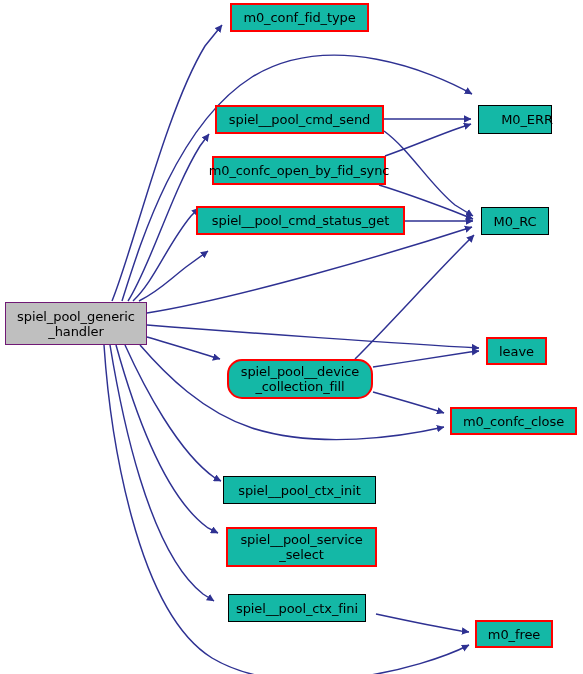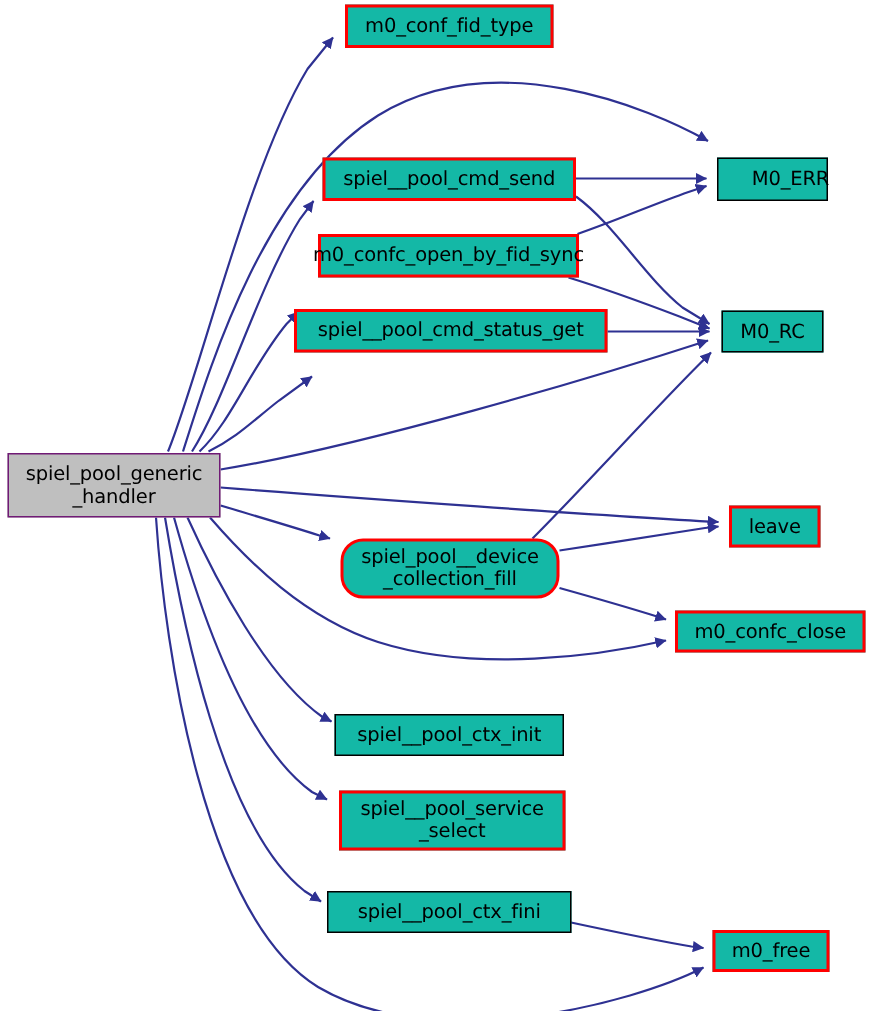--- a/index.html
+++ b/index.html
@@ -123,17 +123,17 @@
   <div class="node red" style="left:227px; top:359px; width:146px; height:40px;border-radius:15px;">spiel_pool__device
 _collection_fill</div>
 
   <div class="node red" style="left:450px; top:407px; width:127px; height:28px;">m0_confc_close</div>
 
   <div class="node black" style="left:223px; top:476px; width:153px; height:28px;">spiel__pool_ctx_init</div>
 
   <div class="node red" style="left:226px; top:527px; width:151px; height:40px;">spiel__pool_service
 _select</div>
 
-  <div class="node black" style="left:218px; top:594px; width:163px; height:28px;">spiel__pool_ctx_fini</div>
+  <div class="node black" style="left:228px; top:594px; width:138px; height:28px;">spiel__pool_ctx_fini</div>
 
   <div class="node red" style="left:475px; top:620px; width:78px;  height:28px;">m0_free</div>
 
 </div>
 
 </body></html>

